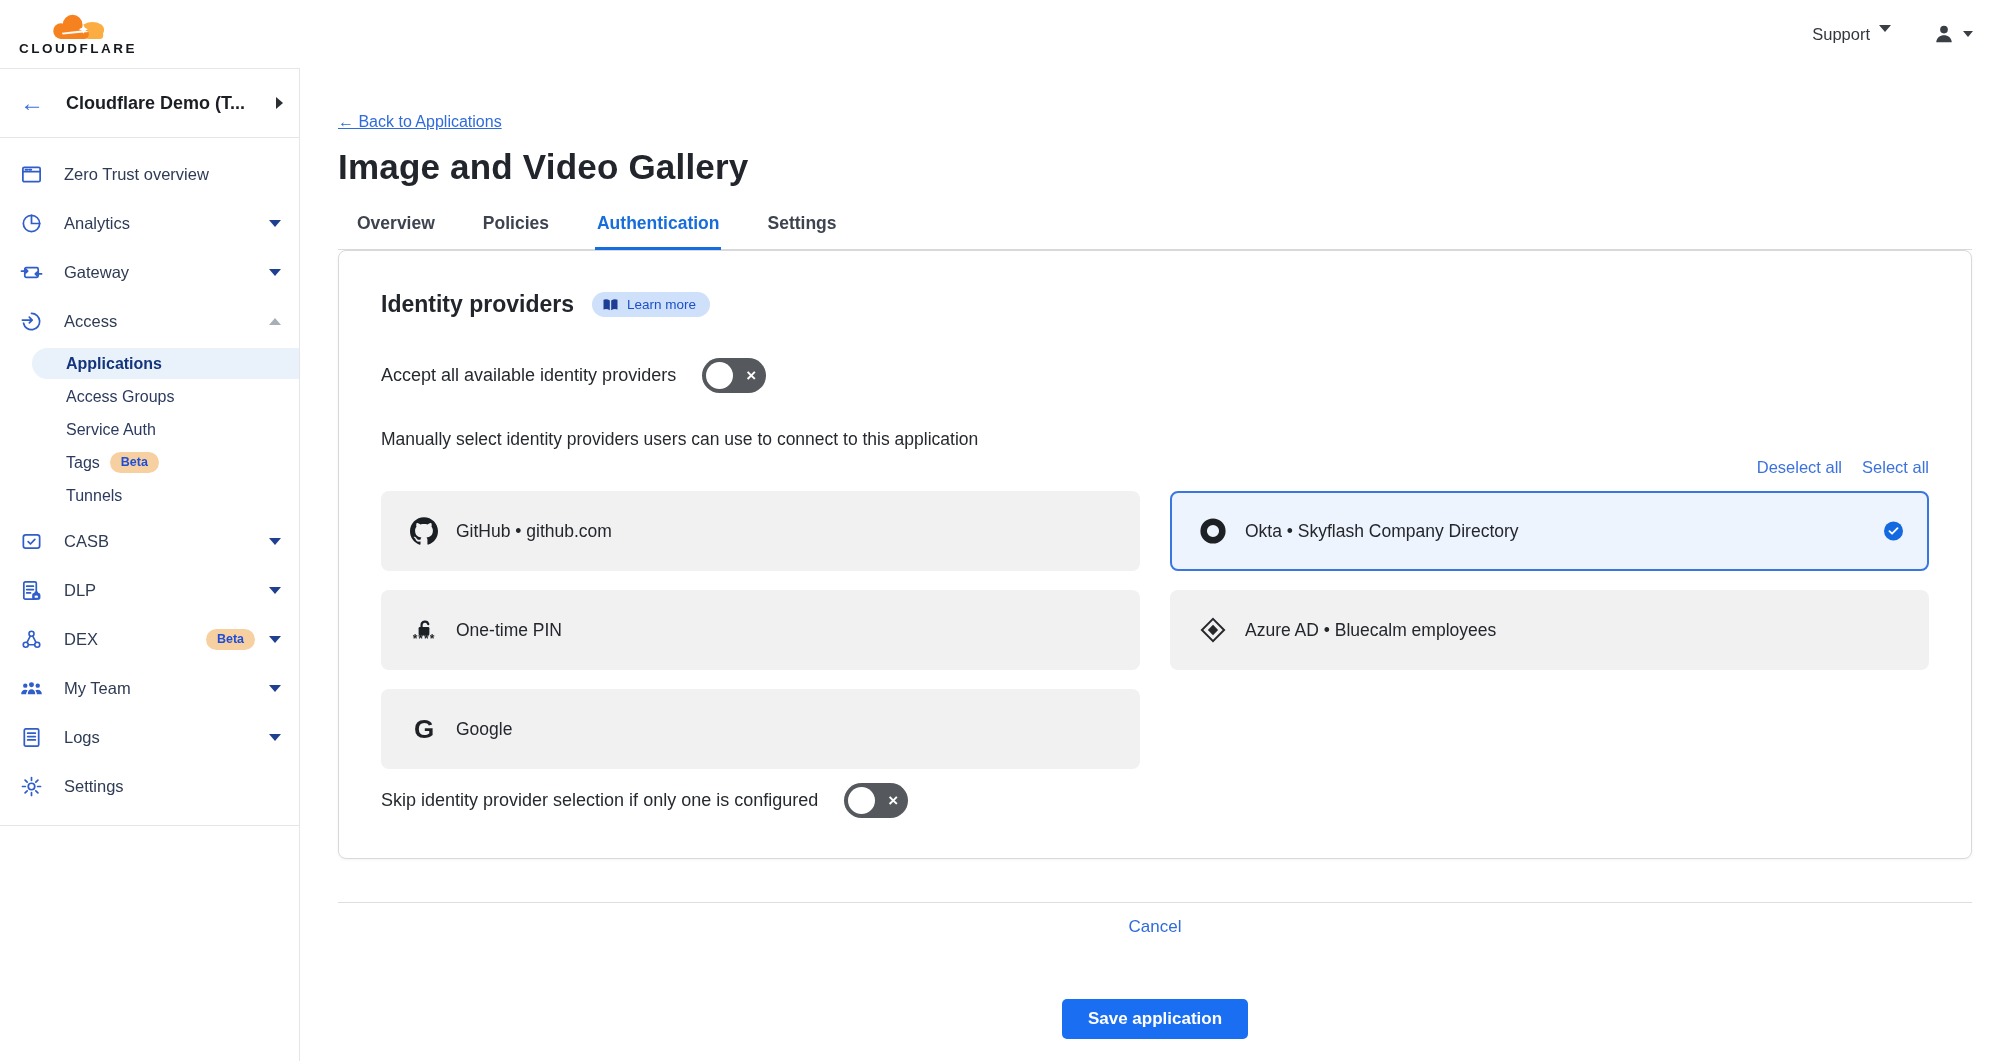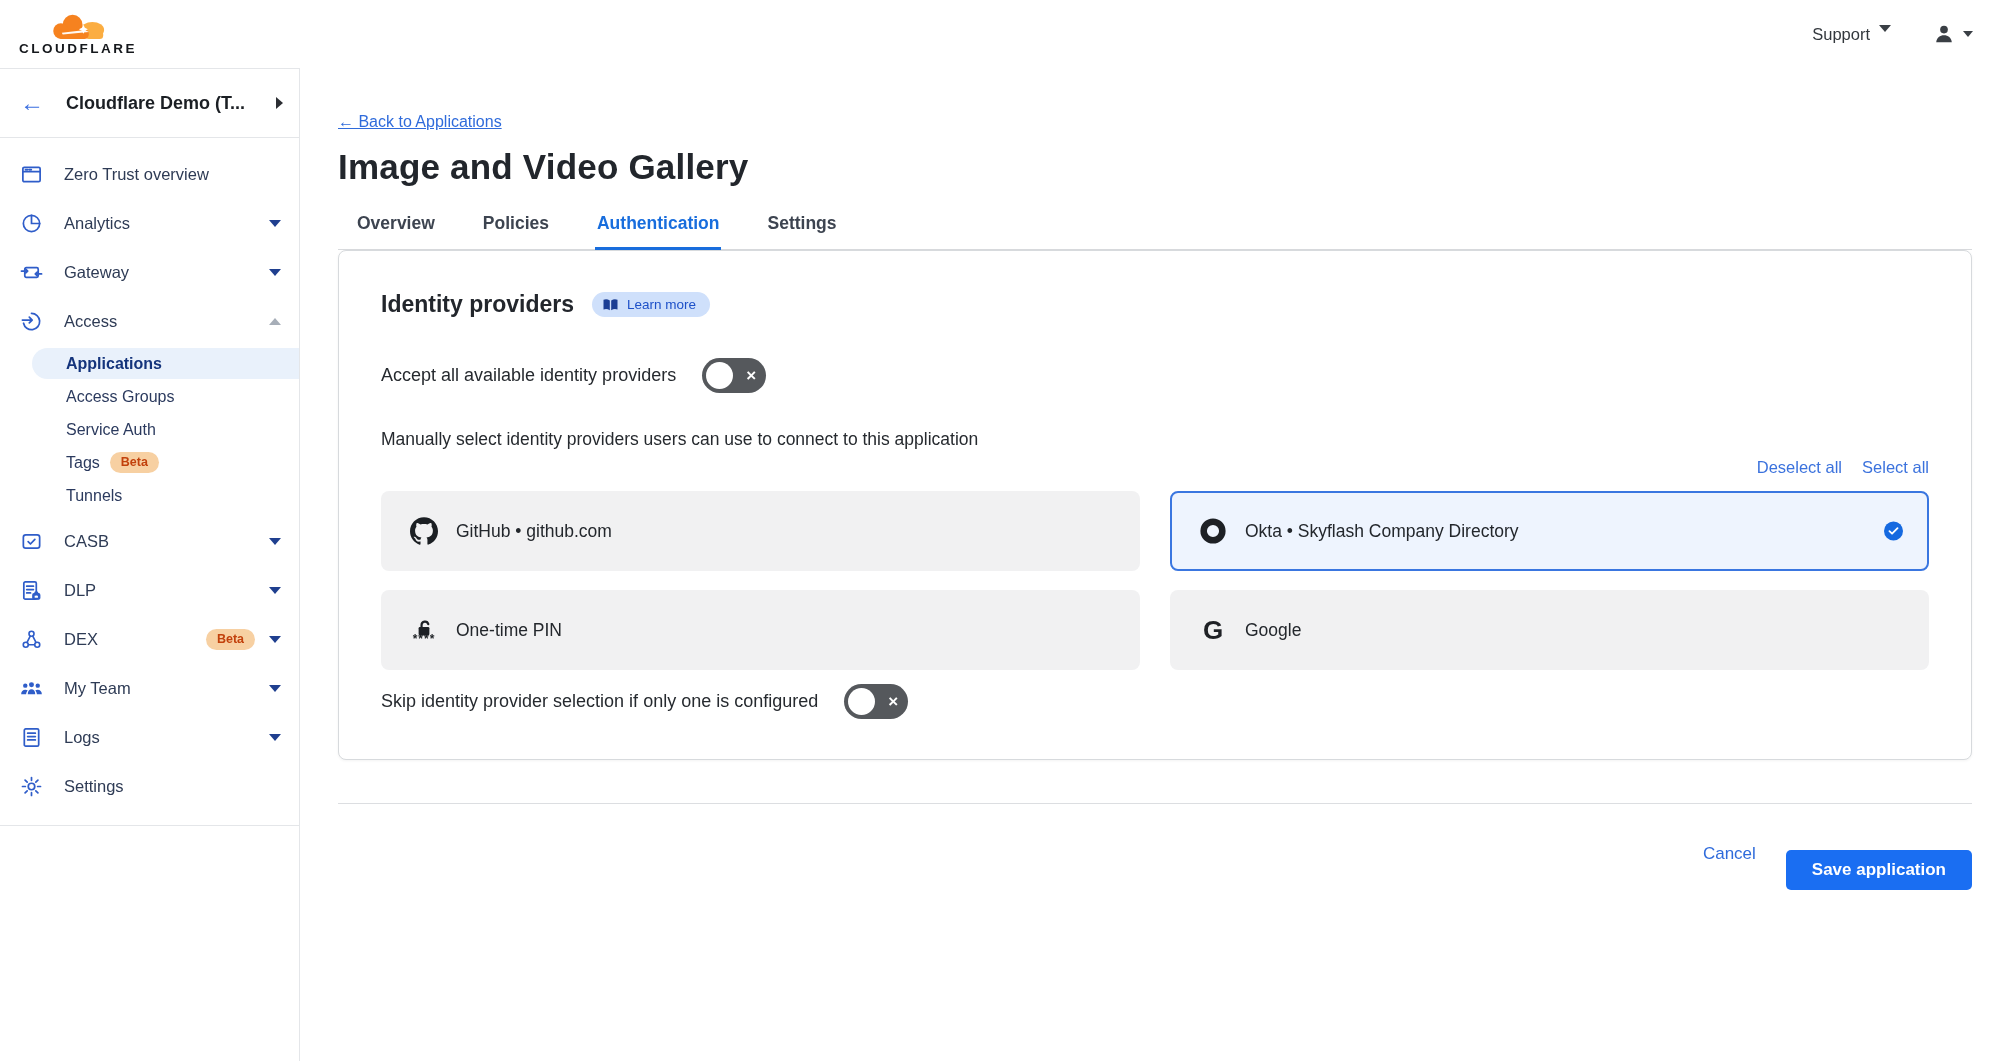--- a/index.html
+++ b/index.html
@@ -37,21 +37,21 @@
   .nav-label { margin-left:21px; font-size:16.5px; color:#2e3b55; flex:1; }
   .nav-caret { width:0; height:0; border-left:6px solid transparent; border-right:6px solid transparent;
     border-top:7px solid #1f3f8f; }
   .nav-caret.up { border-top:none; border-bottom:7px solid #a7aeb8; }
 
   .sub-list { margin:2px 0 6px; }
   .sub-item { height:31px; line-height:31px; font-size:16px; color:#2b3a5e; padding-left:66px;
     margin-bottom:2px; cursor:pointer; display:flex; align-items:center; }
   .sub-item.active { margin-left:32px; padding-left:34px; background:#e9f1fb; border-radius:16px 0 0 16px;
     font-weight:700; color:#14347c; }
-  .beta-badge { display:inline-block; margin-left:10px; background:#f7d0a2; color:#c2410c;
+  .beta-badge { display:inline-block; margin-left:10px; background:#f7d0a2; color:#1d4ed8;
     font-size:12.5px; font-weight:700; padding:3px 11px; border-radius:11px; line-height:1.2; }
   .sb-divider { border-top:1px solid #e4e6e9; margin-top:14px; }
 
   
   main { flex:1; padding:45px 27px 0 38px; }
   .back-link { display:inline-block; color:#2f6bdb; font-size:16px; text-decoration:underline; cursor:pointer; }
   h1.page-title { margin-top:16px; font-size:35px; font-weight:700; color:#22262c; letter-spacing:.2px; }
 
   .tabs { display:flex; gap:44px; margin-top:20px; padding-left:17px; border-bottom:1px solid #d8dadd; }
   .tab { font-size:17.5px; font-weight:700; color:#3d4450; padding:6px 2px 13px;
@@ -86,21 +86,21 @@
   .check-circle { position:absolute; right:24px; top:50%; transform:translateY(-50%);
     width:19px; height:19px; border-radius:50%; background:#1569e0; display:flex; align-items:center; justify-content:center; }
   .check-circle svg { width:11px; height:9px; }
   .g-glyph { font-size:26px; font-weight:700; color:#1f2125; line-height:1; }
   .otp-stars { font-size:12px; font-weight:700; letter-spacing:1px; color:#1d2025; line-height:4px; margin-top:1px; }
 
   .instant-heading { margin-top:64px; font-size:18px; font-weight:700; color:#22262c; }
   .skip-row { display:flex; align-items:center; gap:26px; margin-top:14px; }
 
   .footer-divider { border-top:1px solid #dcdee1; margin-top:43px; }
-  .footer-actions { display:flex; justify-content:flex-end; align-items:center; gap:30px; margin-top:14px; }
+  .footer-actions { display:flex; justify-content:flex-end; align-items:center; gap:30px; margin-top:14px;flex-direction:column; }
   .cancel-link { color:#2f6bdb; font-size:17px; cursor:pointer; }
   .save-btn { background:#1a6ef2; color:#fff; border:none; font-size:17px; font-weight:700;
     font-family:inherit; padding:10px 26px; border-radius:5px; cursor:pointer;margin-top:32px; }
 </style>
 </head>
 <body>
 
 <div class="topbar">
   <div class="logo">
     <svg viewBox="0 0 64 30">
@@ -344,20 +344,29 @@
           <span class="p-icon">
             <svg width="22" height="16" viewBox="0 0 18 13">
               <path d="M7 6V4.1a2.8 2.8 0 0 1 5.5-.8" stroke="#1d2025" stroke-width="1.8" fill="none" stroke-linecap="round"></path>
               <rect x="4.6" y="5.6" width="8.8" height="7" rx="1.1" fill="#1d2025"></rect>
             </svg>
             <span class="otp-stars">****</span>
           </span>
           <span class="p-label">One-time PIN</span>
         </div>
 
+        <div class="provider-card">
+          <span class="p-icon">
+            <svg width="28" height="28" viewBox="0 0 24 24">
+              <path d="M12 2.5 21.5 12 12 21.5 2.5 12z" fill="none" stroke="#26282c" stroke-width="1.7"></path>
+              <path d="M12 7.6 16.4 12 12 16.4 7.6 12z" fill="#26282c"></path>
+            </svg>
+          </span>
+          <span class="p-label">Azure AD • Bluecalm employees</span>
+        </div>
 
         <div class="provider-card">
           <span class="p-icon">
             <span class="g-glyph">G</span>
           </span>
           <span class="p-label">Google</span>
         </div>
 
       </div>
 

